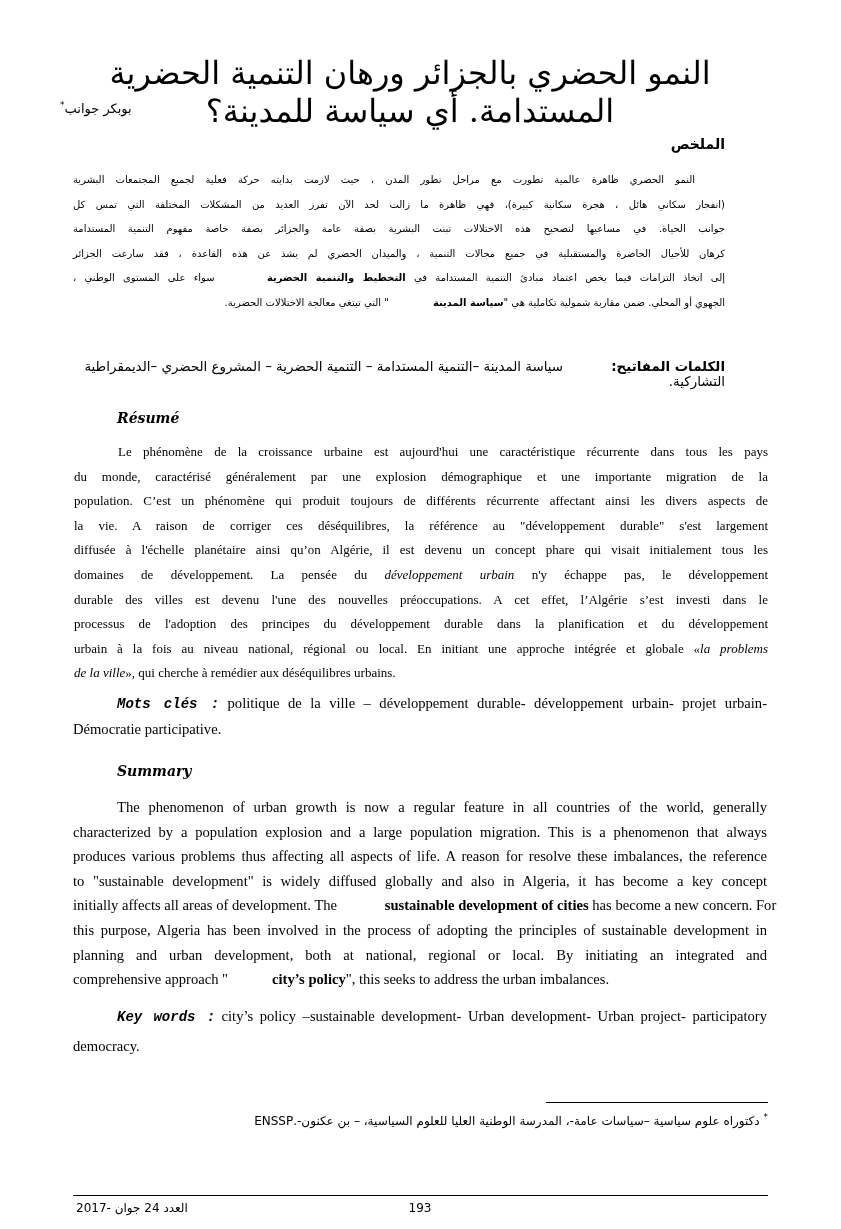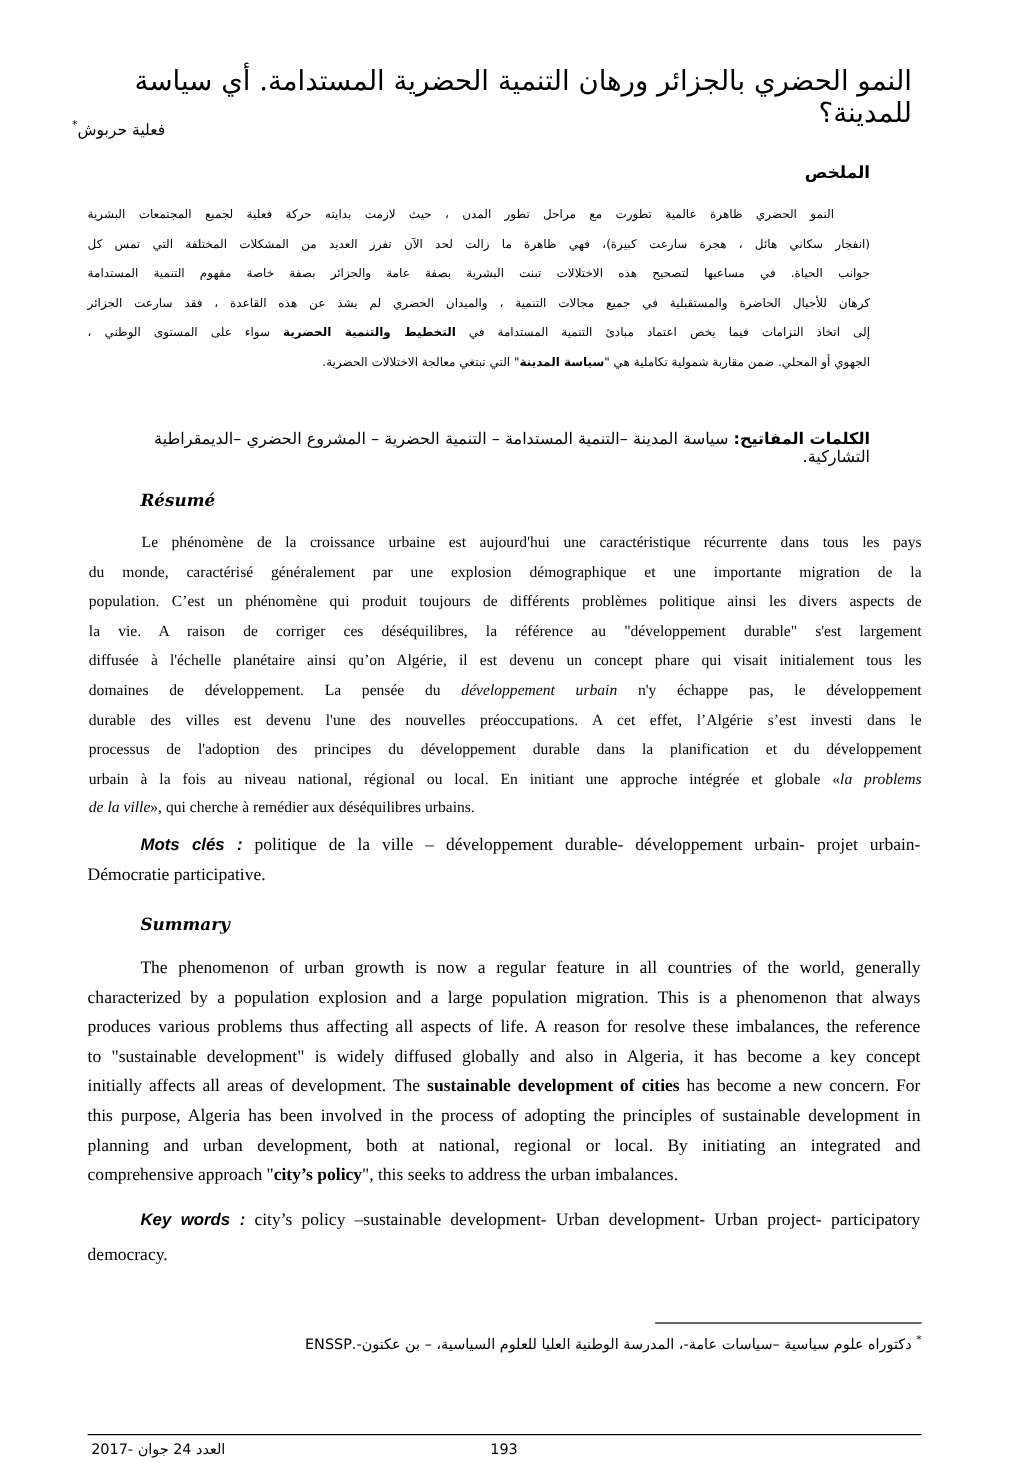--- a/index.html
+++ b/index.html
@@ -1,86 +1,86 @@
 <!DOCTYPE html>
 <html><head>
 <meta charset="utf-8">
 <style>
   html, body { margin: 0; padding: 0; background: #ffffff; }
   body { width: 841px; height: 1229px; position: relative; overflow: hidden; color: #000; font-family: "Liberation Serif", "DejaVu Serif", serif; }
   .abs { position: absolute; }
-  .title { top: 54px; left: 60px; width: 700px; text-align: right; direction: rtl; font-size: 23px; font-family: "DejaVu Serif", serif; }
+  .title { top: 54px; left: 60px; width: 700px; text-align: center; direction: rtl; font-size: 32px; font-family: "DejaVu Serif", serif; }
   .author { top: 100px; left: 60px; direction: rtl; font-size: 13px; font-family: "DejaVu Sans", sans-serif; }
   .author sup { font-size: 9px; }
   .ar-heading { top: 136px; right: 116px; direction: rtl; font-size: 14px; font-weight: bold; font-family: "DejaVu Sans", sans-serif; }
   .ar-para { top: 168px; left: 73px; width: 652px; direction: rtl; text-align: justify; font-size: 10px; line-height: 24.6px; font-family: "DejaVu Sans", sans-serif; text-align-last: right; }
   .ar-para .line { display: block; text-align: justify; text-align-last: justify; white-space: nowrap; }
   .ar-para .line.last { text-align-last: right; }
   .ar-para .line.first { padding-right: 30px; }
   .ar-kw { top: 359px; left: 73px; width: 652px; direction: rtl; font-size: 13.4px; font-family: "DejaVu Sans", sans-serif; padding-right: 0; }
   .ar-kw b { font-weight: bold; }
   .fr-heading { top: 410px; left: 117px; font-size: 14px; font-weight: bold; font-style: italic; font-family: "DejaVu Serif", serif; }
   .fr-para { top: 440px; left: 74px; width: 694px; font-size: 13px; line-height: 24.6px; }
   .fr-para .line { display: block; text-align: justify; text-align-last: justify; white-space: nowrap; }
   .fr-para .line.first { padding-left: 44px; }
   .fr-para .line.last { text-align-last: left; }
   .fr-kw { top: 691px; left: 73px; width: 694px; font-size: 14.6px; line-height: 24.6px; }
   .fr-kw .line { display: block; text-align: justify; text-align-last: justify; white-space: nowrap; }
   .fr-kw .line.first { padding-left: 44px; }
   .fr-kw .line.last { text-align-last: left; }
-  .kw-label { font-weight: bold; font-style: italic; font-family: Liberation Sans, sans-serif; font-size: 14px; }
+  .kw-label { font-weight: bold; font-style: italic; font-family: Liberation Mono, monospace; font-size: 14px; }
   .en-heading { top: 763px; left: 117px; font-size: 14px; font-weight: bold; font-style: italic; font-family: "DejaVu Serif", serif; }
   .en-para { top: 795px; left: 73px; width: 694px; font-size: 14.6px; line-height: 24.6px; }
   .en-para .line { display: block; text-align: justify; text-align-last: justify; white-space: nowrap; }
   .en-para .line.first { padding-left: 44px; }
   .en-para .line.last { text-align-last: left; }
   .en-kw { top: 1002px; left: 73px; width: 694px; font-size: 14.6px; line-height: 29px; }
   .en-kw .line { display: block; text-align: justify; text-align-last: justify; white-space: nowrap; }
   .en-kw .line.first { padding-left: 44px; }
   .en-kw .line.last { text-align-last: left; }
   .footnote-rule { top: 1102px; left: 546px; width: 222px; border-top: 1px solid #000; height: 0; }
   .footnote { top: 1112px; right: 73px; direction: rtl; font-size: 12px; font-family: "DejaVu Sans", sans-serif; white-space: nowrap; }
   .footnote sup { font-size: 9px; }
   .footer-rule { top: 1195px; left: 73px; width: 695px; border-top: 1px solid #000; height: 0; }
   .footer-left { top: 1201px; left: 76px; direction: rtl; font-size: 12px; font-family: "DejaVu Sans", sans-serif; }
   .footer-center { top: 1201px; left: 400px; width: 40px; text-align: center; font-size: 12px; font-family: "DejaVu Sans", sans-serif; }
   .footer-right { top: 1201px; right: 73px; direction: rtl; font-size: 12px; font-family: "DejaVu Sans", sans-serif; margin-top: 40px; }
-  b { font-weight: bold; }
+  b { font-weight: bold; margin-left: 44px; }
   i { font-style: italic; }
 </style>
 </head>
 <body>
 
 <div class="abs title">النمو الحضري بالجزائر ورهان التنمية الحضرية المستدامة.  أي سياسة للمدينة؟</div>
 
 <div class="abs author">
-  <span>فعلية حربوش</span><sup>*</sup>
+  <span>بوبكر جوانب</span><sup>*</sup>
 </div>
 
 <div class="abs ar-heading">الملخص</div>
 
 <div class="abs ar-para">
   <span class="line first">النمو الحضري ظاهرة عالمية تطورت مع مراحل تطور المدن ، حيث لازمت بدايته حركة فعلية لجميع المجتمعات البشرية</span>
-  <span class="line">(انفجار سكاني هائل ، هجرة سارعت كبيرة)، فهي ظاهرة ما زالت لحد الآن تفرز العديد من المشكلات المختلفة التي تمس كل</span>
+  <span class="line">(انفجار سكاني هائل ، هجرة سكانية كبيرة)، فهي ظاهرة ما زالت لحد الآن تفرز العديد من المشكلات المختلفة التي تمس كل</span>
   <span class="line">جوانب الحياة. في مساعيها لتصحيح هذه الاختلالات تبنت البشرية بصفة عامة والجزائر بصفة خاصة مفهوم التنمية المستدامة</span>
   <span class="line">كرهان للأجيال الحاضرة والمستقبلية في جميع مجالات التنمية ، والميدان الحضري لم يشذ عن هذه القاعدة ، فقد سارعت الجزائر</span>
   <span class="line"><span>إلى اتخاذ التزامات فيما يخص اعتماد مبادئ التنمية المستدامة في </span><b>التخطيط والتنمية الحضرية</b><span> سواء على المستوى الوطني ،</span></span>
   <span class="line last"><span>الجهوي أو المحلي. ضمن مقاربة شمولية تكاملية هي "</span><b>سياسة المدينة</b><span>" التي تبتغي معالجة الاختلالات الحضرية.</span></span>
 </div>
 
 <div class="abs ar-kw">
   <b>الكلمات المفاتيح:</b><span> سياسة المدينة –التنمية المستدامة – التنمية الحضرية – المشروع الحضري –الديمقراطية التشاركية.</span>
 </div>
 
 <div class="abs fr-heading">Résumé</div>
 
 <div class="abs fr-para">
   <span class="line first">Le phénomène de la croissance urbaine est aujourd'hui une caractéristique récurrente dans tous les pays</span>
   <span class="line">du monde, caractérisé généralement par une explosion démographique et une importante migration de la</span>
-  <span class="line">population. C’est un phénomène qui produit toujours de différents problèmes politique ainsi les divers aspects de</span>
+  <span class="line">population. C’est un phénomène qui produit toujours de différents récurrente affectant ainsi les divers aspects de</span>
   <span class="line">la vie. A raison de corriger ces déséquilibres,  la référence au "développement durable" s'est largement</span>
   <span class="line">diffusée  à l'échelle  planétaire  ainsi qu’on Algérie, il est devenu un concept phare qui visait initialement tous les</span>
   <span class="line"><span>domaines de développement. La pensée du </span><i>développement urbain</i><span> n'y échappe pas, le développement</span></span>
   <span class="line">durable des villes est devenu l'une des nouvelles préoccupations. A cet effet, l’Algérie s’est investi dans le</span>
   <span class="line">processus de l'adoption des principes du développement durable dans la planification et du développement</span>
   <span class="line"><span>urbain à la fois au niveau national, régional ou local. En initiant  une approche intégrée et globale «</span><i>la problems</i></span>
   <span class="line last"><i>de la ville</i><span>», qui cherche à remédier aux déséquilibres urbains.</span></span>
 </div>
 
 <div class="abs fr-kw">

